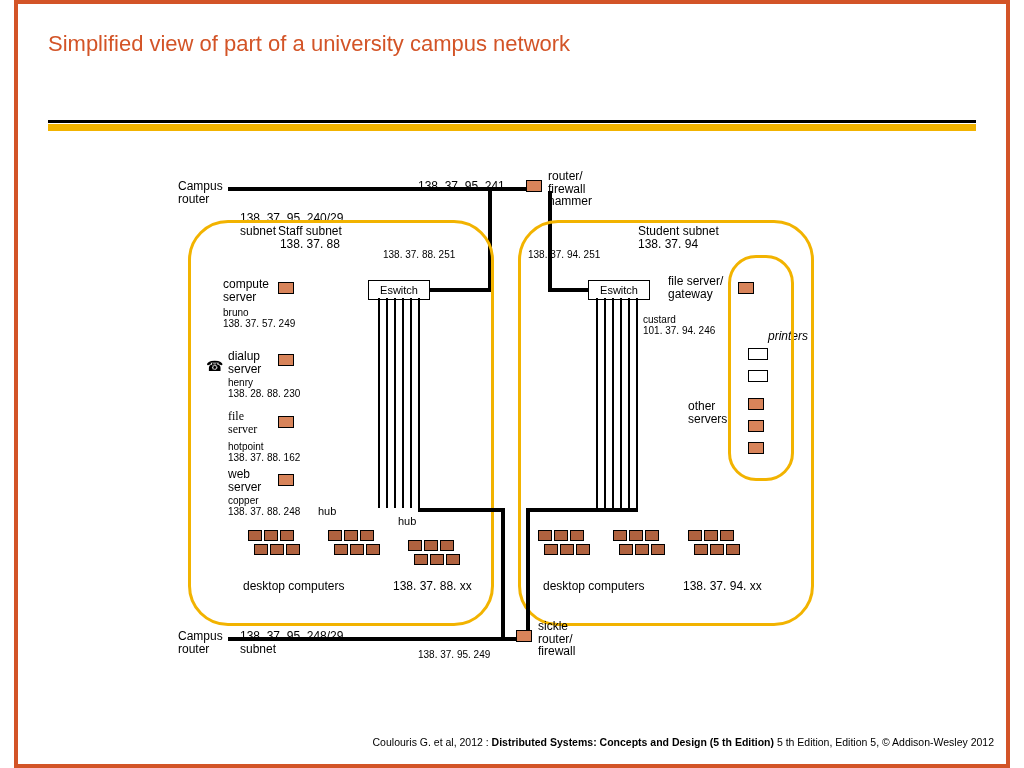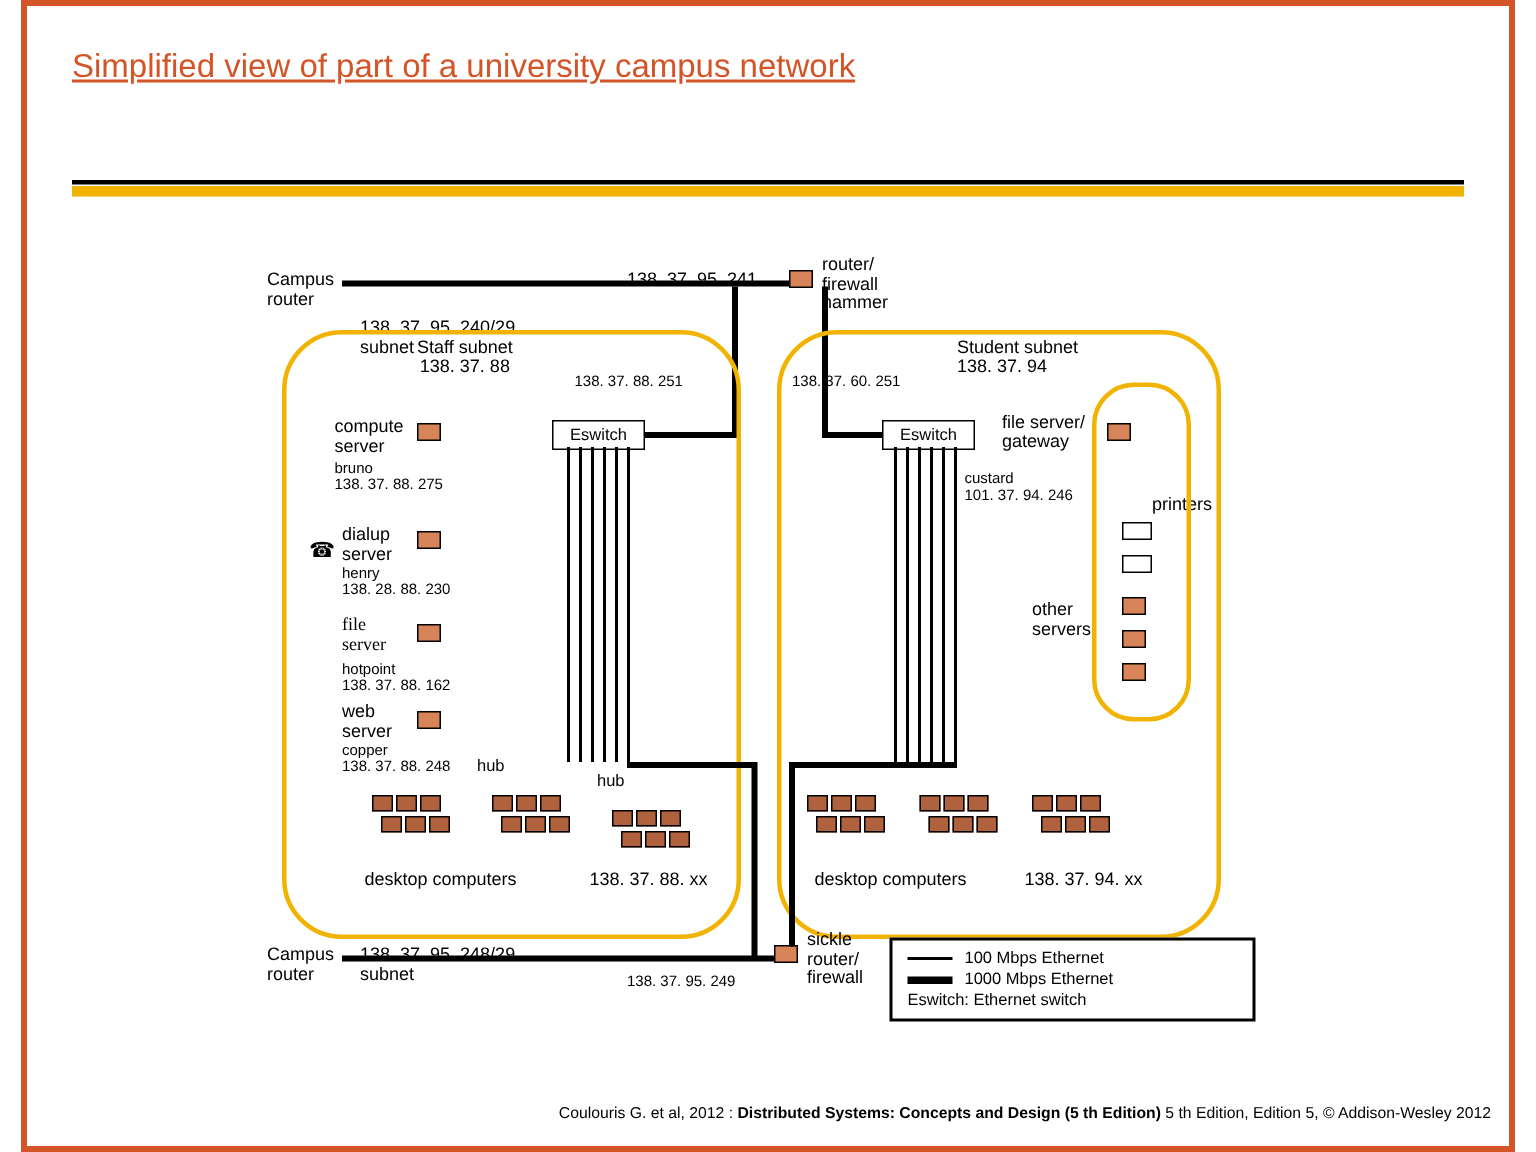--- a/index.html
+++ b/index.html
@@ -13,21 +13,21 @@
     position: relative;
     overflow: hidden;
   }
   .border-top { position:absolute; top:0; left:14px; right:14px; height:4px; background:#d35427; }
   .border-left { position:absolute; top:4px; bottom:4px; left:14px; width:4px; background:#d35427; }
   .border-right { position:absolute; top:4px; bottom:4px; right:14px; width:4px; background:#d35427; }
   .border-bottom { position:absolute; bottom:0; left:14px; right:14px; height:4px; background:#d35427; }
 
   .title-block { position:absolute; left:48px; top:30px; font-size:22px; line-height:1.25; }
   .title-figure { color:#d35427; }
-  .title-desc { color:#d35427;text-decoration:underline; }
+  .title-desc { color:#d35427; }
 
   .rule-thick { position:absolute; left:48px; right:48px; top:120px; height:3px; background:#000; }
   .rule-gold  { position:absolute; left:48px; right:48px; top:124px; height:7px; background:#f2b300; }
 
   .canvas {
     position:absolute;
     left:48px; top:160px;
     width:928px; height:530px;
   }
 
@@ -151,21 +151,21 @@
   <div class="line-v" style="left:338px; top:138px; height:210px;"></div>
   <div class="line-v" style="left:346px; top:138px; height:210px;"></div>
   <div class="line-v" style="left:354px; top:138px; height:210px;"></div>
   <div class="line-v" style="left:362px; top:138px; height:210px;"></div>
   <div class="line-v" style="left:370px; top:138px; height:210px;"></div>
 
   <span class="txt" style="left:175px; top:118px; white-space:pre;">compute
 server</span>
   <div class="host-icon" style="left:230px; top:122px;"></div>
   <span class="txt small" style="left:175px; top:148px; white-space:pre;">bruno
-138. 37. 88. 275</span>
+138. 37. 57. 249</span>
 
   <span class="phone-icon" style="left:158px; top:198px;">☎</span>
   <span class="txt" style="left:180px; top:190px; white-space:pre;">dialup
 server</span>
   <div class="host-icon" style="left:230px; top:194px;"></div>
   <span class="txt small" style="left:180px; top:218px; white-space:pre;">henry
 138. 28. 88. 230</span>
 
   <span class="txt" style="left:180px; top:250px; white-space:pre;font-family:Liberation Serif, serif;">file
 server</span>
@@ -205,39 +205,39 @@
     <div class="d" style="left:6px;top:14px;"></div>
       <div class="d" style="left:22px;top:14px;"></div>
       <div class="d" style="left:38px;top:14px;"></div>
   </div>
   <span class="txt" style="left:195px; top:420px;">desktop computers</span>
   <span class="txt" style="left:345px; top:420px;">138. 37. 88. xx</span>
 
   <div class="subnet-ring" style="left:470px; top:60px; width:290px; height:400px;"></div>
   <span class="txt" style="left:590px; top:65px; white-space:pre;">Student subnet
 138. 37. 94</span>
-  <span class="txt small" style="left:480px; top:90px;">138. 37. 60. 251</span>
+  <span class="txt small" style="left:480px; top:90px;">138. 37. 94. 251</span>
   <div class="eswitch-box" style="left:540px; top:120px;">
     <span>Eswitch</span>
   </div>
 
   <div class="line-v" style="left:548px; top:138px; height:210px;"></div>
   <div class="line-v" style="left:556px; top:138px; height:210px;"></div>
   <div class="line-v" style="left:564px; top:138px; height:210px;"></div>
   <div class="line-v" style="left:572px; top:138px; height:210px;"></div>
   <div class="line-v" style="left:580px; top:138px; height:210px;"></div>
   <div class="line-v" style="left:588px; top:138px; height:210px;"></div>
 
   <span class="txt" style="left:620px; top:115px; white-space:pre;">file server/
 gateway</span>
   <div class="host-icon" style="left:690px; top:122px;"></div>
   <span class="txt small" style="left:595px; top:155px; white-space:pre;">custard
 101. 37. 94. 246</span>
 
-  <span class="txt" style="left:720px; top:170px;">printers</span>
+  <span class="txt" style="left:720px; top:170px;font-style:italic;">printers</span>
   <div class="printer-icon" style="left:700px; top:188px;"></div>
   <div class="printer-icon" style="left:700px; top:210px;"></div>
 
   <span class="txt" style="left:640px; top:240px; white-space:pre;">other
 servers</span>
   <div class="host-icon" style="left:700px; top:238px;"></div>
   <div class="host-icon" style="left:700px; top:260px;"></div>
   <div class="host-icon" style="left:700px; top:282px;"></div>
 
   <div class="subnet-ring" style="left:680px; top:95px; width:60px; height:220px; border-radius:28px;"></div>
@@ -278,31 +278,18 @@
   <div class="host-icon" style="left:468px; top:470px;"></div>
   <span class="txt" style="left:490px; top:460px; white-space:pre;">sickle
 router/
 firewall</span>
 
   <div class="line-thick-v" style="left:453px; top:348px; height:130px;"></div>
   <div class="line-thick-h" style="left:370px; top:348px; width:85px;"></div>
   <div class="line-thick-v" style="left:478px; top:348px; height:123px;"></div>
   <div class="line-thick-h" style="left:478px; top:348px; width:112px;"></div>
 
-  <div class="legend-box" style="left:545px; top:465px; width:220px;">
-    <div class="legend-row">
-      <div class="leg-thin"></div>
-      <span>100 Mbps Ethernet</span>
-    </div>
-    <div class="legend-row">
-      <div class="leg-thick"></div>
-      <span>1000 Mbps Ethernet</span>
-    </div>
-    <div class="legend-row">
-      <span>Eswitch:  Ethernet switch</span>
-    </div>
-  </div>
 
 </div>
 
 <div class="footer">
   <span>Coulouris G. et al, 2012 : </span><b>Distributed Systems: Concepts and Design (5 th Edition)</b><span> 5 th Edition, Edition 5, © Addison-Wesley 2012</span>
 </div>
 
 </body></html>

